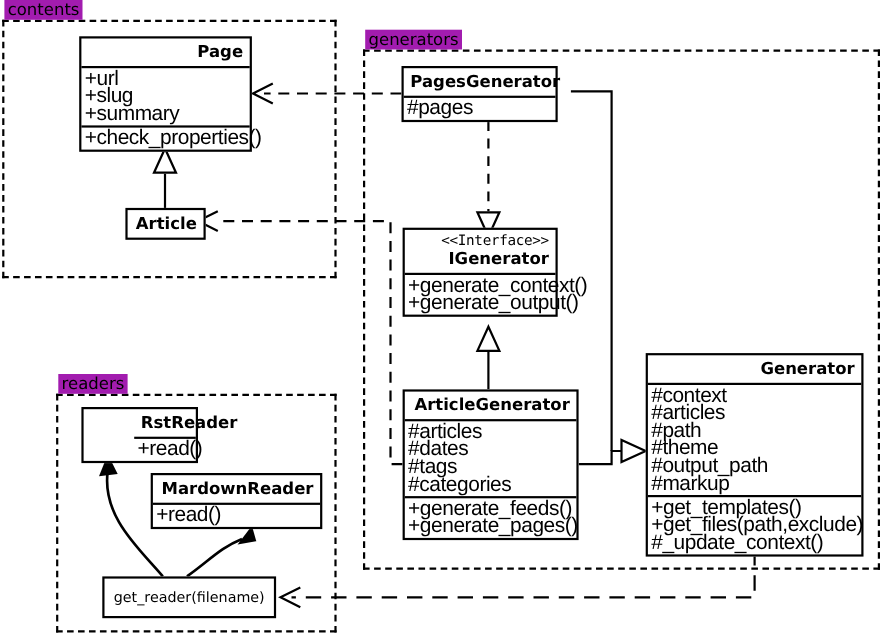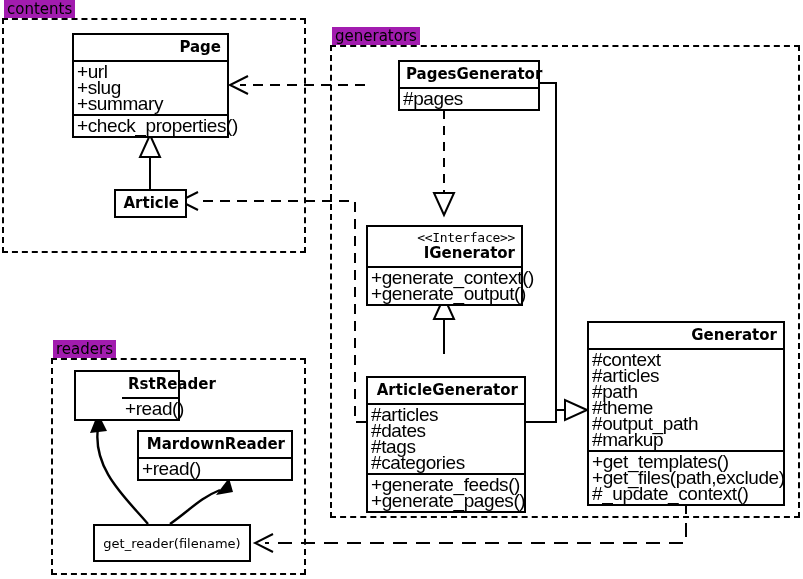--- a/index.html
+++ b/index.html
@@ -197,39 +197,39 @@
     </div>
     <div class="uml-compartment">
       <div class="uml-member">+check_properties()</div>
     </div>
   </div>
 
   <div class="uml-class" style="left:114px; top:189px; width:73px;">
     <div class="uml-name">Article</div>
   </div>
 
-  <div class="uml-class" style="left:365px; top:60px; width:142px;margin-left:33px;">
+  <div class="uml-class" style="left:365px; top:60px; width:142px;">
     <div class="uml-name">PagesGenerator</div>
     <div class="uml-compartment">
       <div class="uml-member">#pages</div>
     </div>
   </div>
 
-  <div class="uml-class" style="left:366px; top:225px; width:157px;">
+  <div class="uml-class" style="left:366px; top:207px; width:141px;">
     <div class="uml-name">
       <span class="uml-stereo">&lt;&lt;Interface&gt;&gt;</span>
       <span>IGenerator</span>
     </div>
     <div class="uml-compartment">
       <div class="uml-member">+generate_context()</div>
       <div class="uml-member">+generate_output()</div>
     </div>
   </div>
 
-  <div class="uml-class" style="left:366px; top:354px; width:160px;margin-top:22px;">
+  <div class="uml-class" style="left:366px; top:354px; width:160px;">
     <div class="uml-name">ArticleGenerator</div>
     <div class="uml-compartment">
       <div class="uml-member">#articles</div>
       <div class="uml-member">#dates</div>
       <div class="uml-member">#tags</div>
       <div class="uml-member">#categories</div>
     </div>
     <div class="uml-compartment">
       <div class="uml-member">+generate_feeds()</div>
       <div class="uml-member">+generate_pages()</div>

